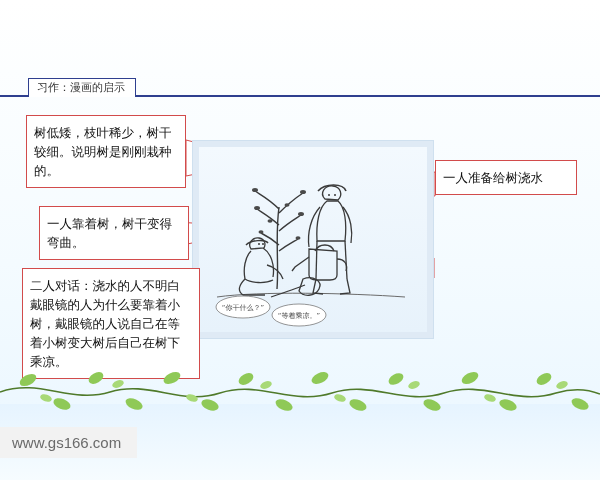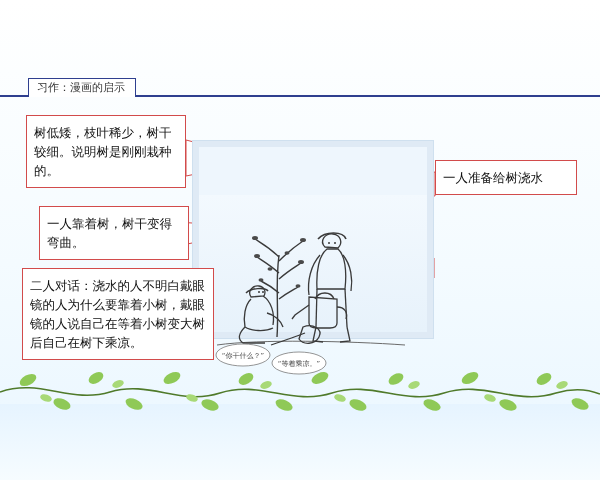--- a/index.html
+++ b/index.html
@@ -52,37 +52,36 @@
   
   .picture-frame{
     position:absolute;left:193px;top:141px;width:228px;height:185px;
     background:#eef6fd;
     border:6px solid #dfeaf5;
     box-shadow:0 0 0 1px #cfe0ef;
   }
   .picture-inner{
     position:absolute;left:0;top:0;right:0;bottom:0;
     background:linear-gradient(180deg,#f3f9fe 0%,#e7f2fb 100%);
-    margin-top:48px;
   }
   
   .callout{
     position:absolute;
     border:1px solid #d24b4b;
     background:#ffffff;
     color:#111;
     font-size:12.5px;
     line-height:19px;
     padding:7px 7px;
     box-sizing:border-box;
     font-family:"DejaVu Sans","Liberation Sans",sans-serif;
   }
   .c1{left:26px;top:115px;width:160px;}
   .c2{left:28px;top:206px;width:150px;margin-left:11px;}
-  .c3{left:22px;top:268px;width:192px;}
+  .c3{left:22px;top:268px;width:178px;}
   .c4{left:435px;top:160px;width:142px;}
   .c5{left:434px;top:240px;width:152px;}
   
   .lines{position:absolute;left:0;top:0;width:600px;height:480px;pointer-events:none;}
   
   .vine{position:absolute;left:0;top:360px;width:600px;height:60px;}
   .bottom-fill{
     position:absolute;left:0;top:404px;width:600px;height:76px;
     background:linear-gradient(180deg,#e6f4ff 0%,#f6fcff 100%);
   }
@@ -224,14 +223,15 @@
       <ellipse cx="118" cy="24" rx="6" ry="3.5" transform="rotate(-20 118 24)"></ellipse>
       <ellipse cx="192" cy="38" rx="6" ry="3.5" transform="rotate(18 192 38)"></ellipse>
       <ellipse cx="266" cy="25" rx="6" ry="3.5" transform="rotate(-20 266 25)"></ellipse>
       <ellipse cx="340" cy="38" rx="6" ry="3.5" transform="rotate(18 340 38)"></ellipse>
       <ellipse cx="414" cy="25" rx="6" ry="3.5" transform="rotate(-20 414 25)"></ellipse>
       <ellipse cx="490" cy="38" rx="6" ry="3.5" transform="rotate(18 490 38)"></ellipse>
       <ellipse cx="562" cy="25" rx="6" ry="3.5" transform="rotate(-20 562 25)"></ellipse>
     </g>
   </svg>
 
+  <div class="site-badge">www.gs166.com</div>
 
 </div>
 
 </body></html>

